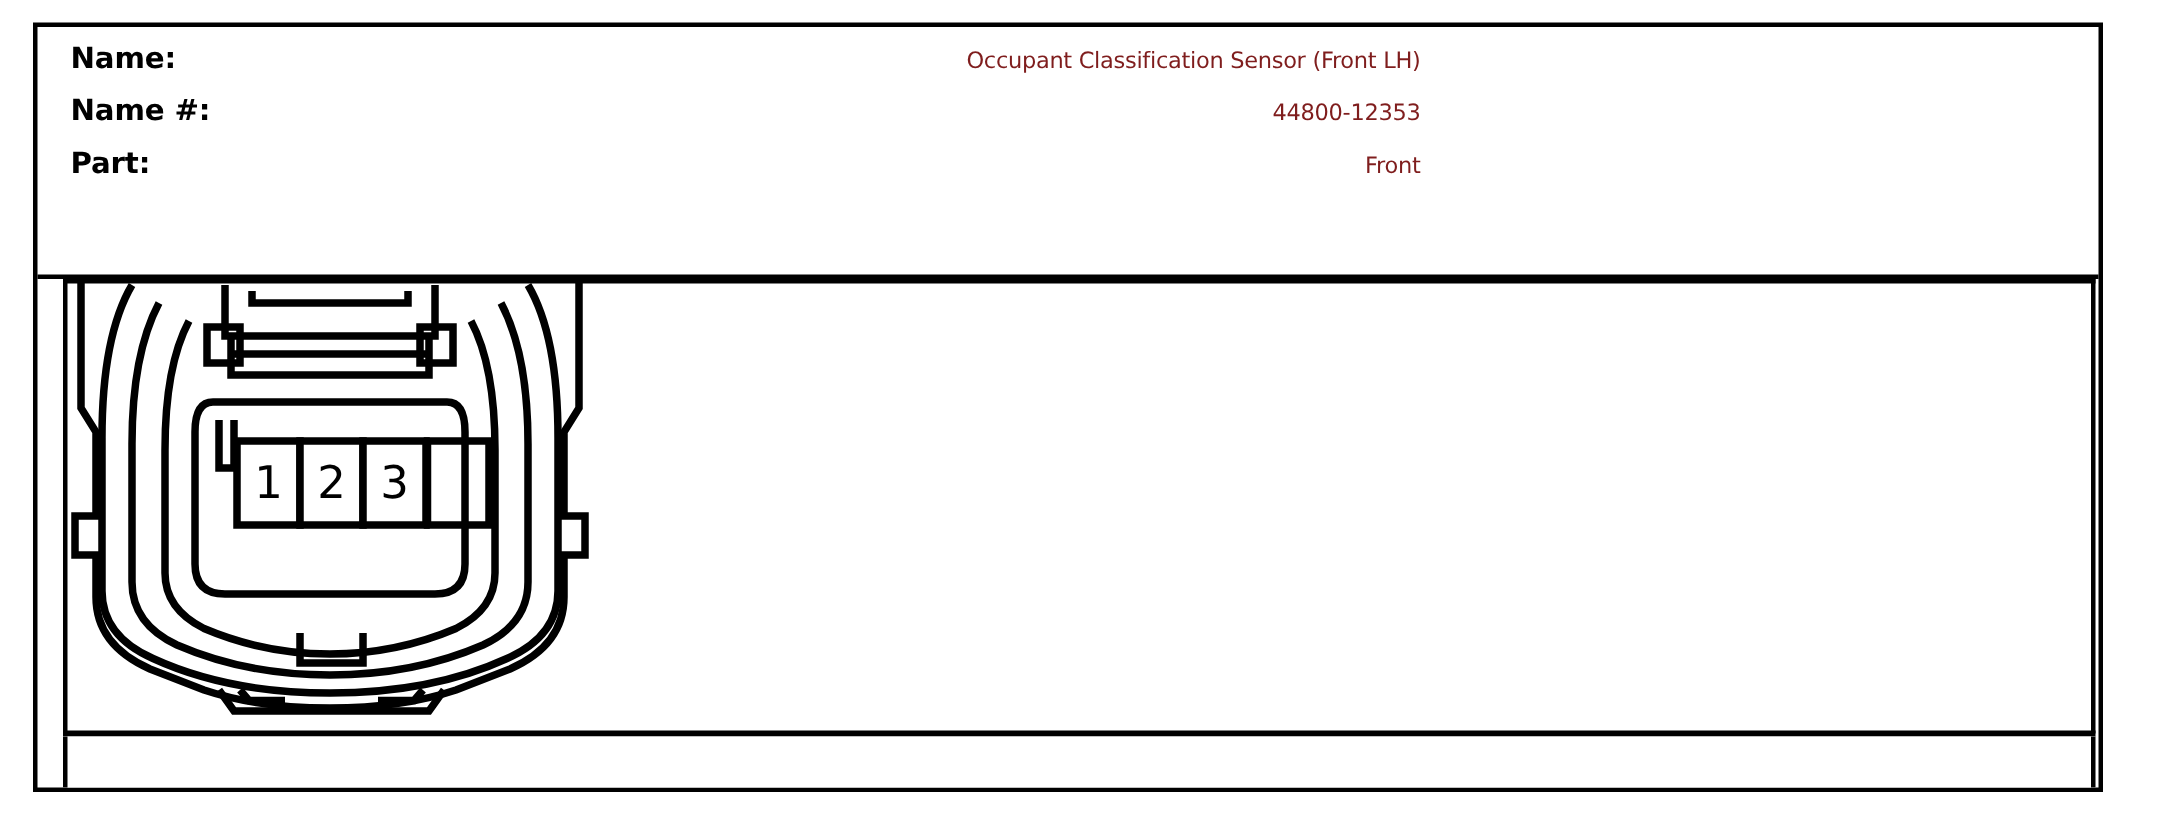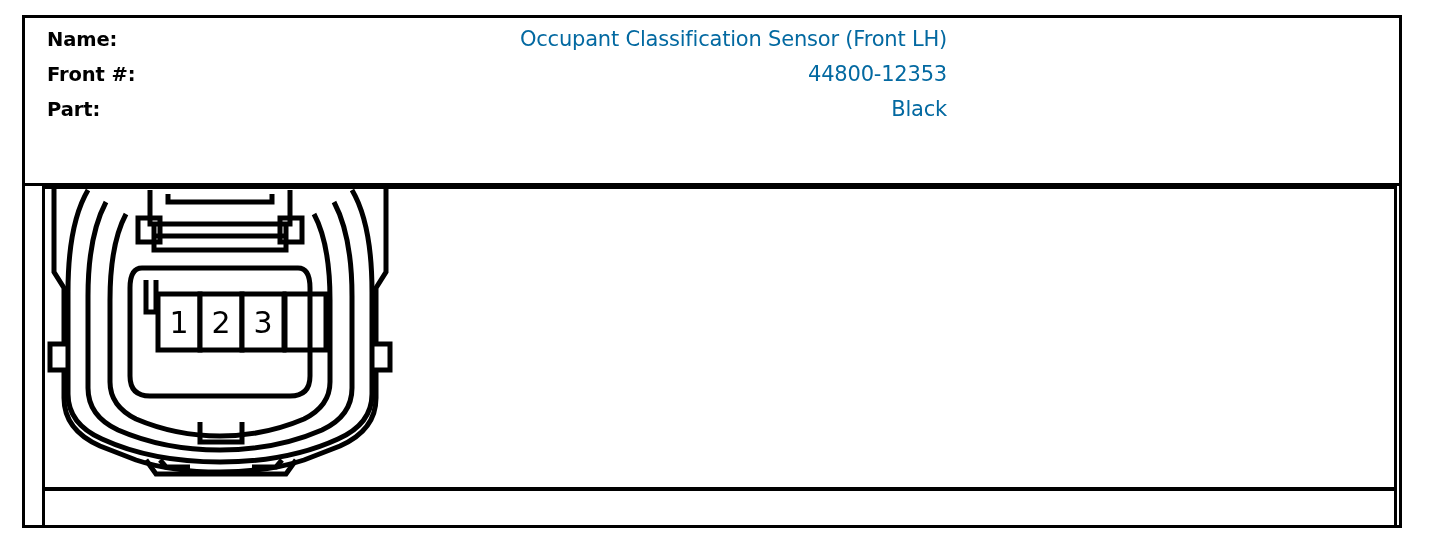--- a/index.html
+++ b/index.html
@@ -49,22 +49,22 @@
   .spec-label {
     width: 122px;
     flex: 0 0 122px;
     font-weight: bold;
     font-size: 19.5px;
     color: #000000;
     letter-spacing: -0.1px;
   }
   .spec-value {
     font-weight: normal;
-    font-size: 21px;
-    color: #0369a1;
+    font-size: 15px;
+    color: #7f1d1d;
     letter-spacing: -0.2px;
   }
 
   
   .diagram-panel {
     position: absolute;
     left: 42px;
     top: 186px;
     width: 1355px;
     height: 303px;
@@ -131,27 +131,27 @@
 
   <div class="spec-block">
 
     <div class="spec-row">
       <div class="spec-label">Name:</div>
       <div class="spec-value">Occupant Classification Sensor (Front LH)</div>
     </div>
 
 
     <div class="spec-row">
-      <div class="spec-label">Front #:</div>
+      <div class="spec-label">Name #:</div>
       <div class="spec-value">44800-12353</div>
     </div>
 
     <div class="spec-row">
       <div class="spec-label">Part:</div>
-      <div class="spec-value">Black</div>
+      <div class="spec-value">Front</div>
     </div>
 
   </div>
 
   <div class="top-divider"></div>
 
   <div class="diagram-panel"></div>
 
   <svg class="connector-svg" viewBox="0 0 380 300">
 

